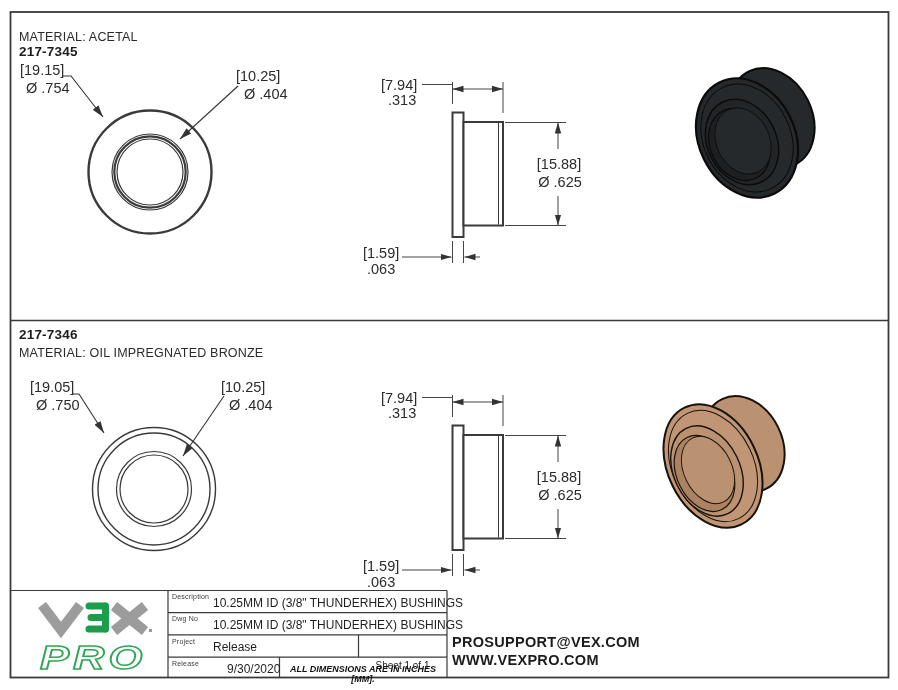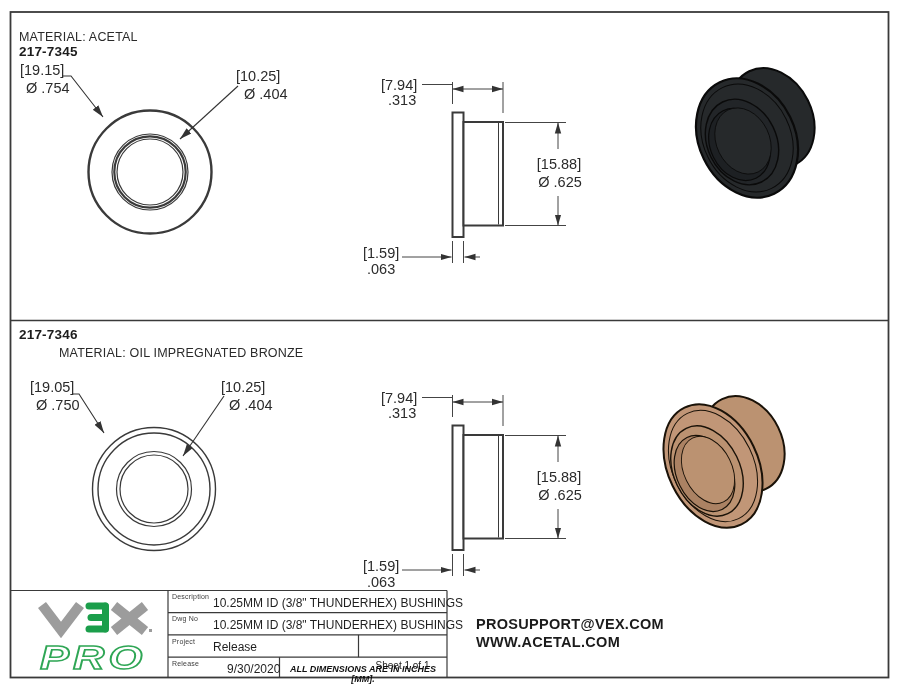--- a/index.html
+++ b/index.html
@@ -159,34 +159,34 @@
       </g>
       <rect x="149" y="629" width="3" height="3" fill="#9c9c9c"></rect>
       <text transform="translate(40,669) scale(1.32,1)" font-size="33" font-style="italic" font-weight="bold" fill="none" stroke="#2fa655" stroke-width="1.5" letter-spacing="3">PRO</text>
     </g>
   </svg>
 
   <div class="abs part-no" style="left:19px;top:16px;margin-top:28px;">217-7345</div>
   <div class="abs material" style="left:19px;top:30px;">MATERIAL: ACETAL</div>
 
   <div class="abs part-no" style="left:19px;top:327px;">217-7346</div>
-  <div class="abs material" style="left:19px;top:346px;margin-left:40px;">MATERIAL: OIL IMPREGNATED BRONZE</div>
+  <div class="abs material" style="left:19px;top:346px;">MATERIAL: OIL IMPREGNATED BRONZE</div>
 
   <div class="abs tb-label" style="left:172px;top:593px;">Description</div>
   <div class="abs tb-value" style="left:213px;top:596px;">10.25MM ID (3/8" THUNDERHEX) BUSHINGS</div>
 
   <div class="abs tb-label" style="left:172px;top:615px;">Dwg  No</div>
   <div class="abs tb-value" style="left:213px;top:618px;">10.25MM ID (3/8" THUNDERHEX) BUSHINGS</div>
 
   <div class="abs tb-label" style="left:172px;top:637.5px;">Project</div>
   <div class="abs tb-value" style="left:213px;top:640px;">Release</div>
   <div class="abs tb-extra" style="left:358.5px;top:660px;width:88px;">Sheet 1 of 1</div>
 
   <div class="abs tb-label" style="left:172px;top:659.5px;">Release</div>
   <div class="abs tb-value" style="left:227px;top:662px;">9/30/2020</div>
   <div class="abs tb-note" style="left:280px;top:663.5px;width:166px;">ALL DIMENSIONS ARE IN INCHES [MM].</div>
 
-  <div class="abs contact" style="left:452px;top:616px;margin-left:24px;">
+  <div class="abs contact" style="left:452px;top:634px;">
     <div>PROSUPPORT@VEX.COM</div>
-    <div>WWW.ACETAL.COM</div>
+    <div>WWW.VEXPRO.COM</div>
   </div>
 
 </div>
 
 </body></html>

